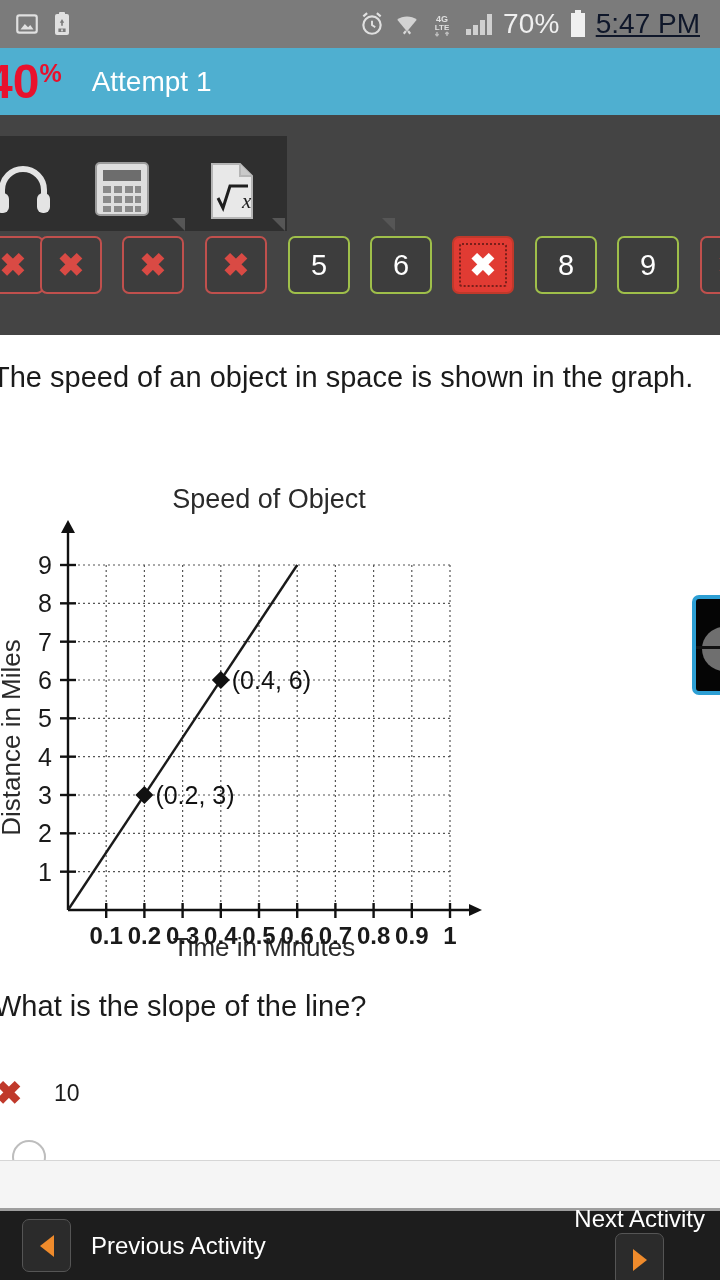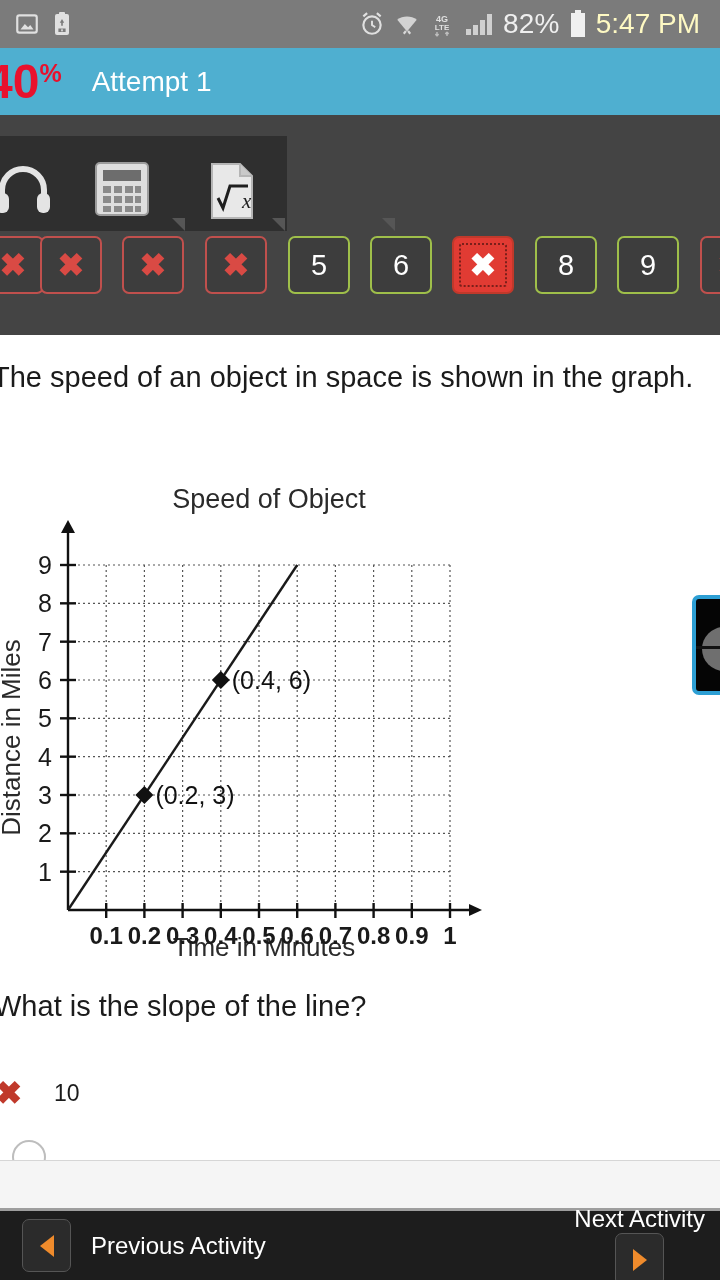--- a/index.html
+++ b/index.html
@@ -14,21 +14,21 @@
   
   .statusbar{
     position:absolute; left:0; top:0; width:720px; height:48px;
     background:#7b7b7b; color:#e8e8e8;
     display:flex; align-items:center;
   }
   .sb-left{ display:flex; align-items:center; gap:10px; padding-left:14px; }
   .sb-right{ margin-left:auto; display:flex; align-items:center; gap:9px; padding-right:20px; }
   .sb-icon{ display:flex; align-items:center; justify-content:center; }
   .sb-txt{ font-size:28px; letter-spacing:.2px; color:#efefef; }
-  .sb-time{ font-size:28px; color:#fef9c3; }
+  .sb-time{ font-size:28px; color:#0f172a;text-decoration:underline; }
 
   
   .attemptbar{
     position:absolute; left:0; top:48px; width:720px; height:67px;
     background:#4fafd0; display:flex; align-items:center; overflow:hidden;
   }
   .pct{
     color:#e8112d; font-weight:bold; font-size:48px; line-height:1;
     margin-left:-14px; display:flex; align-items:flex-start;
   }
@@ -181,21 +181,21 @@
           </svg>
       </span>
       <span class="sb-icon">
         <svg width="30" height="26" viewBox="0 0 30 26">
             <rect x="2" y="18" width="5" height="6" fill="#d0d0d0"></rect>
             <rect x="9" y="14" width="5" height="10" fill="#d0d0d0"></rect>
             <rect x="16" y="9" width="5" height="15" fill="#d0d0d0"></rect>
             <rect x="23" y="3" width="5" height="21" fill="#d0d0d0"></rect>
           </svg>
       </span>
-      <span class="sb-txt">82%</span>
+      <span class="sb-txt">70%</span>
       <span class="sb-icon">
         <svg width="18" height="28" viewBox="0 0 18 28">
             <rect x="6" y="0" width="6" height="3" fill="#f0f0f0"></rect>
             <rect x="2" y="3" width="14" height="24" fill="#f0f0f0"></rect>
           </svg>
       </span>
       <span class="sb-time">5:47 PM</span>
     </div>
   </div>
 

